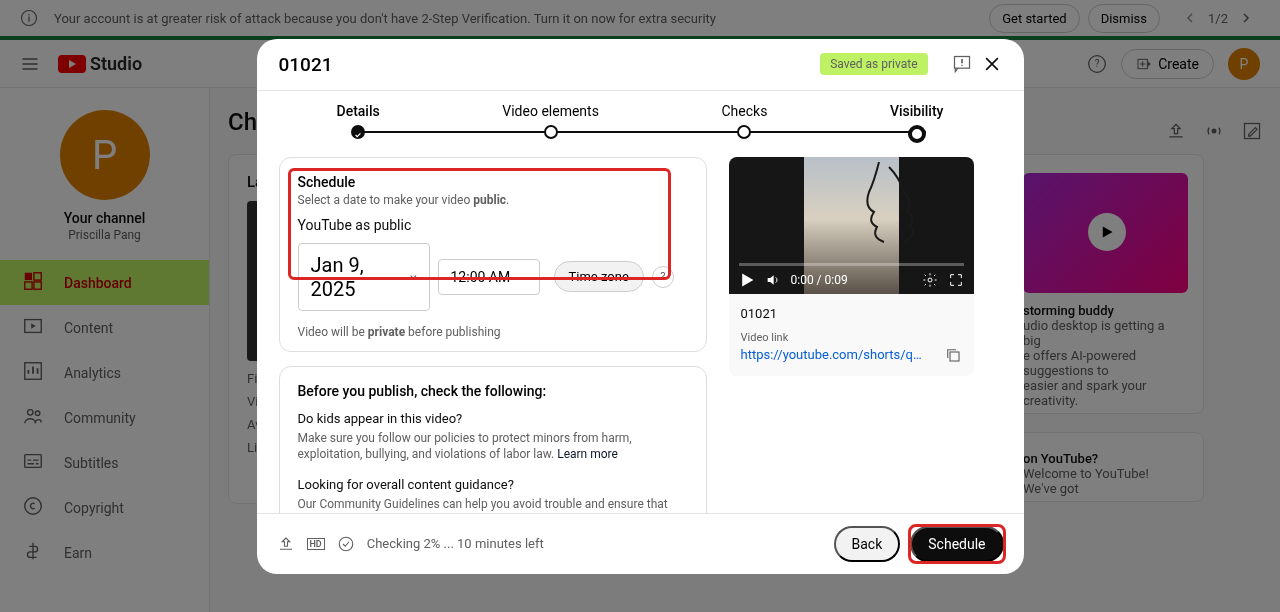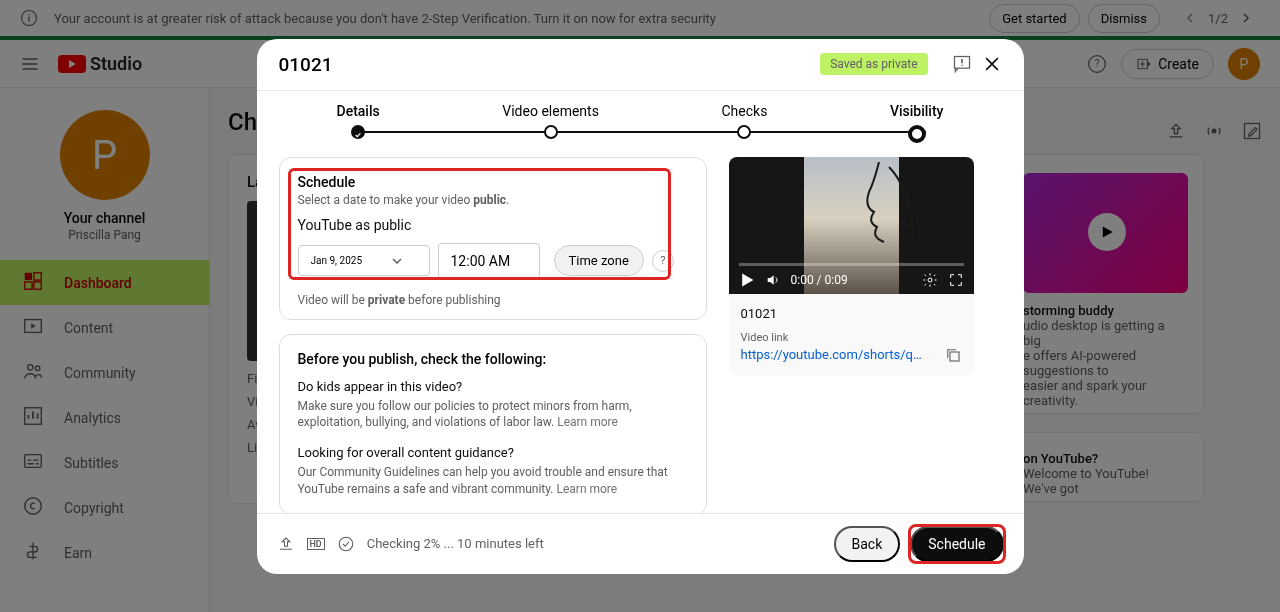--- a/index.html
+++ b/index.html
@@ -66,31 +66,31 @@
 .dlg-left { width: 428px; }
 .dlg-right { width: 245px; }
 
 .sched-card { border: 1px solid #ddd; border-radius: 12px; padding: 4px 0 12px 0; position: relative; }
 .sched-hl { border: 3px solid #dc2626; border-radius: 6px; position: absolute; top: 10px; left: 8px; right: 35px; height: 112px; pointer-events: none; }
 .sched-inner { padding: 12px 18px 0; }
 .sched-title { font-size: 14px; font-weight: 500; }
 .sched-desc { font-size: 12px; color: #606060; margin-top: 3px; }
 .sched-sub { font-size: 14px; margin-top: 10px; color: #0d0d0d; }
 .sched-row { display: flex; gap: 8px; margin-top: 10px; align-items: center; }
-.date-field { border: 1px solid #ccc; border-radius: 4px; padding: 9px 12px; font-size: 10px; display: flex; align-items: center; gap: 30px; cursor: pointer; width: 132px; }
+.date-field { border: 1px solid #ccc; border-radius: 4px; padding: 9px 12px; font-size: 20px; display: flex; align-items: center; gap: 30px; cursor: pointer; width: 132px; }
 .time-field { border: 1px solid #ccc; border-radius: 4px; padding: 9px 12px; font-size: 14px; width: 102px; }
 .tz-btn { border: 1px solid #ccc; border-radius: 18px; padding: 7px 14px; font-size: 13px; cursor: pointer; background: #f2f2f2; margin-left: 6px; }
 .help-circ { width: 22px; height: 22px; border: 1px solid #ccc; border-radius: 50%; display: flex; align-items: center; justify-content: center; font-size: 11px; color: #606060; cursor: pointer; }
 .privnote { font-size: 12px; color: #606060; padding: 14px 18px 0; }
 
 .check-card { border: 1px solid #ddd; border-radius: 12px; padding: 16px 18px; margin-top: 14px; }
 .check-title { font-size: 14px; font-weight: 500; margin-bottom: 12px; }
 .check-q { font-size: 13px; color: #0d0d0d; margin-top: 8px; }
 .check-desc { font-size: 12px; color: #606060; margin-top: 4px; line-height: 1.4; }
-.learn { color: #737373; cursor: pointer; }
+.learn { color: #0f172a; cursor: pointer; }
 
 
 .vid-wrap { background: #f9f9f9; border-radius: 8px; overflow: hidden; }
 .vid-thumb { width: 245px; height: 137px; background: #161616; position: relative; }
 .thumb-img { position: absolute; top: 0; left: 75px; width: 95px; height: 100%; background: linear-gradient(180deg, #b8c0c8 0%, #d8d0c0 45%, #5a5248 100%); }
 .tree { position: absolute; top: 5px; right: -20px; width: 60px; height: 90px; }
 .vid-ctrl { position: absolute; bottom: 0; left: 0; right: 0; padding: 6px 10px; display: flex; align-items: center; gap: 10px; color: #fff; font-size: 12px; }
 .vid-bar { position: absolute; bottom: 28px; left: 10px; right: 10px; height: 3px; background: rgba(255,255,255,0.3); }
 .vid-info { padding: 12px; }
 .vid-title { font-size: 13px; color: #0d0d0d; }
@@ -192,32 +192,32 @@
   </div>
   <div class="nav-item">
     <span class="ic"><svg viewBox="0 0 24 24" width="22">
           <rect x="3" y="5" width="18" height="14" fill="none" stroke="currentColor" stroke-width="1.5"></rect>
           <path d="M10 9l5 3-5 3z" fill="currentColor"></path>
         </svg></span>
     <span>Content</span>
   </div>
   <div class="nav-item">
     <span class="ic"><svg viewBox="0 0 24 24" width="22">
+          <rect x="3" y="3" width="18" height="18" fill="none" stroke="currentColor" stroke-width="1.5"></rect>
+          <path d="M7 15v-4M12 15V7M17 15v-6" stroke="currentColor" stroke-width="2"></path>
+        </svg></span>
+    <span>Analytics</span>
+  </div>
+  <div class="nav-item">
+    <span class="ic"><svg viewBox="0 0 24 24" width="22">
           <circle cx="9" cy="8" r="3" fill="none" stroke="currentColor" stroke-width="1.5"></circle>
           <circle cx="17" cy="9" r="2.5" fill="none" stroke="currentColor" stroke-width="1.5"></circle>
           <path d="M3 20c0-3 3-5 6-5s6 2 6 5M14 20c0-2 2-4 4-4s3 1 3 3" fill="none" stroke="currentColor" stroke-width="1.5"></path>
         </svg></span>
     <span>Community</span>
-  </div>
-  <div class="nav-item">
-    <span class="ic"><svg viewBox="0 0 24 24" width="22">
-          <rect x="3" y="3" width="18" height="18" fill="none" stroke="currentColor" stroke-width="1.5"></rect>
-          <path d="M7 15v-4M12 15V7M17 15v-6" stroke="currentColor" stroke-width="2"></path>
-        </svg></span>
-    <span>Analytics</span>
   </div>
   <div class="nav-item">
     <span class="ic"><svg viewBox="0 0 24 24" width="22">
           <rect x="3" y="5" width="18" height="14" rx="1" fill="none" stroke="currentColor" stroke-width="1.5"></rect>
           <path d="M6 11h4M12 11h6M6 15h7M15 15h3" stroke="currentColor" stroke-width="1.5"></path>
         </svg></span>
     <span>Subtitles</span>
   </div>
   <div class="nav-item">
     <span class="ic"><svg viewBox="0 0 24 24" width="22">

